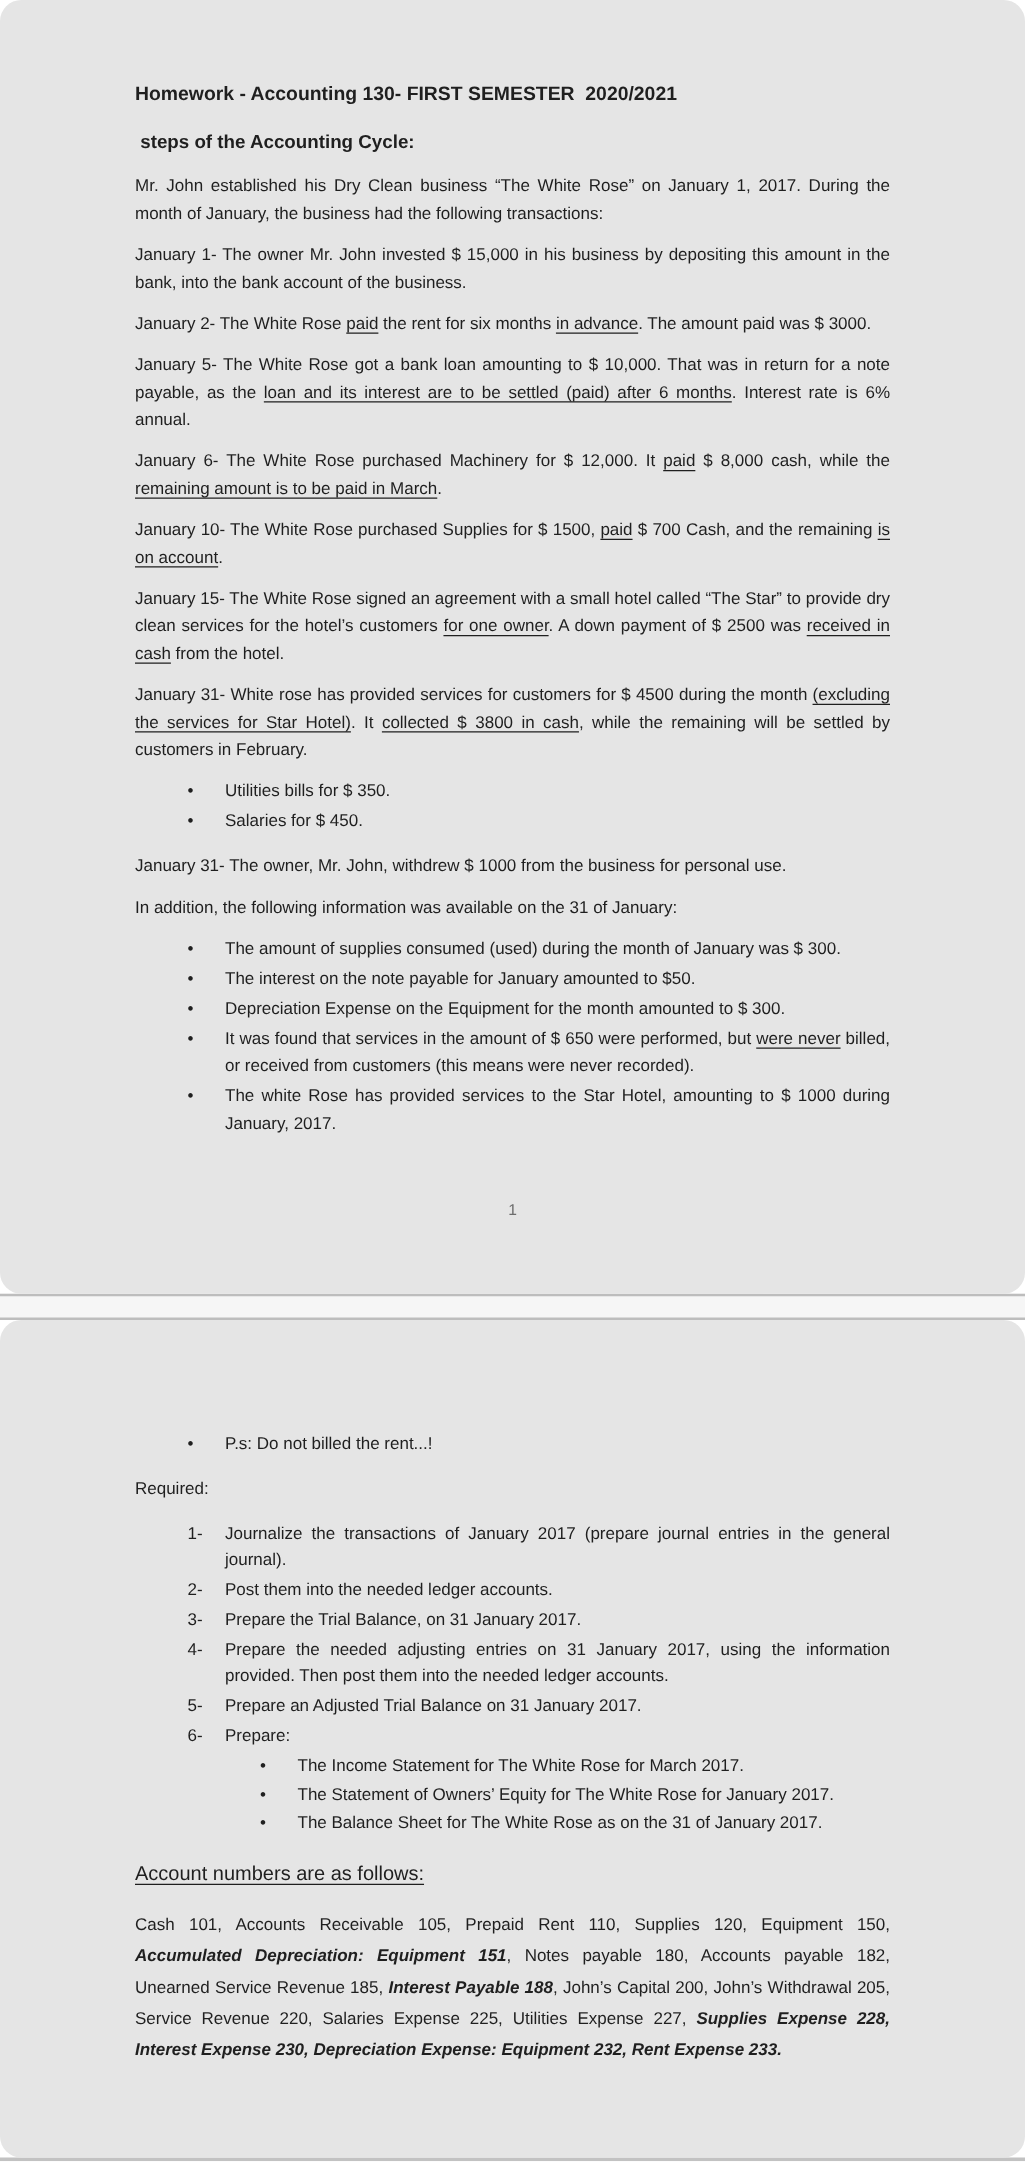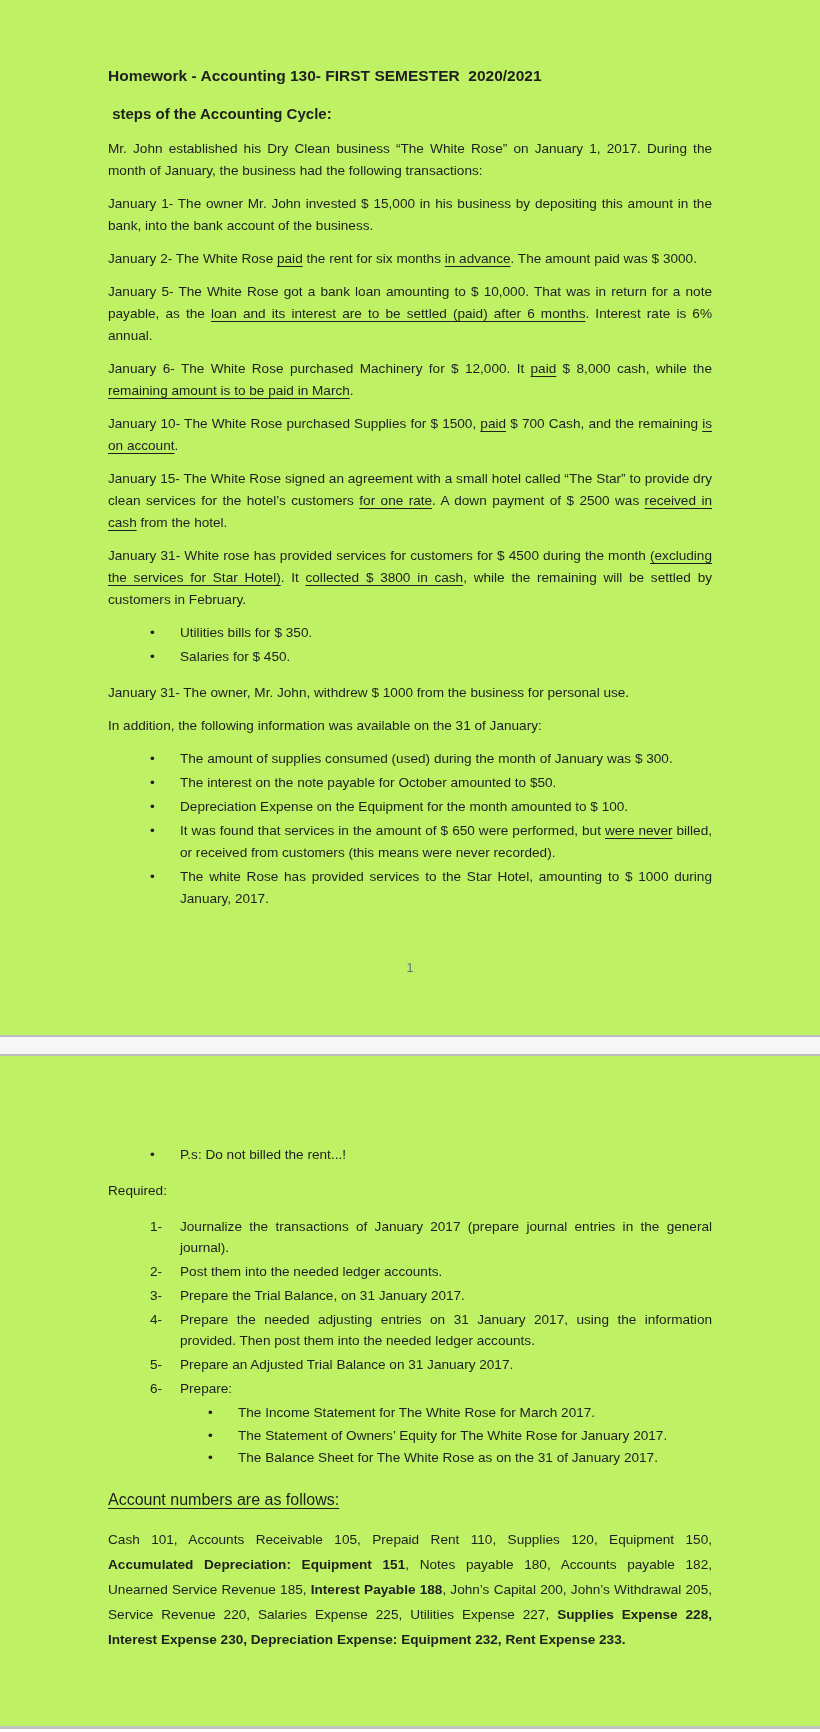--- a/index.html
+++ b/index.html
@@ -3,21 +3,21 @@
 <meta charset="utf-8">
 <style>
   html,body { margin:0; padding:0; }
   body {
     width:820px;
     background:#ffffff;
     font-family:"Liberation Sans", sans-serif;
     color:#1f1f1f;
     -webkit-font-smoothing:antialiased;
   }
-  .page { background:#bef264; box-sizing:border-box; position:relative; }
+  .page { background:#e5e5e5; box-sizing:border-box; position:relative;border-radius:17px; }
   .page-1 { height:1035px; padding:66px 108px 0 108px; }
   .page-2 { height:670px; padding:88px 108px 0 108px; }
 
   h1.doc-title {
     font-size:15.5px; line-height:20px; font-weight:700;
     margin:0; white-space:pre-wrap;
   }
   h2.doc-subtitle {
     font-size:15px; line-height:20px; font-weight:700;
     margin:18px 0 14px 0; white-space:pre-wrap;
@@ -26,21 +26,21 @@
     font-size:13.6px; line-height:22px; text-align:justify;
     margin:0 0 11px 0;
   }
   .bullets { list-style:none; margin:11px 0 14px 0; padding:0 0 0 42px; }
   .bullets li { display:flex; font-size:13.6px; line-height:22px; margin-bottom:2px; }
   .bullets .blt { flex:none; width:30px; }
   .bullets .itext { flex:1; }
   .bullets.wide li .itext { text-align:justify; }
 
   .u  { text-decoration:underline; text-underline-offset:3px; }
-  .bi { font-weight:700; }
+  .bi { font-weight:700; font-style:italic; }
 
   .page-number {
     position:absolute; left:0; right:0; bottom:60px;
     text-align:center; font-size:12.5px; color:#6d6d6d;
   }
 
   .page-break {
     height:21px; box-sizing:border-box;
     background:#f6f6f6;
     border-top:2px solid #bdbdbd;
@@ -74,21 +74,21 @@
   <section class="page page-1">
     <h1 class="doc-title">Homework - Accounting 130- FIRST SEMESTER  2020/2021</h1>
     <h2 class="doc-subtitle"> steps of the Accounting Cycle:</h2>
 
     <p class="para"><span>Mr. John established his Dry Clean business “The White Rose” on January 1, 2017. During the month of January, the business had the following transactions:</span></p>
     <p class="para"><span>January 1- The owner Mr. John invested $ 15,000 in his business by depositing this amount in the bank, into the bank account of the business.</span></p>
     <p class="para"><span>January 2- The White Rose </span><span class="u">paid</span><span> the rent for six months </span><span class="u">in advance</span><span>. The amount paid was $ 3000.</span></p>
     <p class="para"><span>January 5- The White Rose got a bank loan amounting to $ 10,000. That was in return for a note payable, as the </span><span class="u">loan and its interest are to be settled (paid) after 6 months</span><span>. Interest rate is 6% annual.</span></p>
     <p class="para"><span>January 6- The White Rose purchased Machinery for $ 12,000. It </span><span class="u">paid</span><span> $ 8,000 cash, while the </span><span class="u">remaining amount is to be paid in March</span><span>.</span></p>
     <p class="para"><span>January 10- The White Rose purchased Supplies for $ 1500, </span><span class="u">paid</span><span> $ 700 Cash, and the remaining </span><span class="u">is on account</span><span>.</span></p>
-    <p class="para"><span>January 15- The White Rose signed an agreement with a small hotel called “The Star” to provide dry clean services for the hotel’s customers </span><span class="u">for one rate</span><span>. A down payment of $ 2500 was </span><span class="u">received in cash</span><span> from the hotel.</span></p>
+    <p class="para"><span>January 15- The White Rose signed an agreement with a small hotel called “The Star” to provide dry clean services for the hotel’s customers </span><span class="u">for one owner</span><span>. A down payment of $ 2500 was </span><span class="u">received in cash</span><span> from the hotel.</span></p>
     <p class="para"><span>January 31- White rose has provided services for customers for $ 4500 during the month </span><span class="u">(excluding the services for Star Hotel)</span><span>. It </span><span class="u">collected $ 3800 in cash</span><span>, while the remaining will be settled by customers in February.</span></p>
 
     <ul class="bullets">
       <li>
         <span class="blt">•</span>
         <span class="itext"><span>Utilities bills for $ 350.</span></span>
       </li>
       <li>
         <span class="blt">•</span>
         <span class="itext"><span>Salaries for $ 450.</span></span>
@@ -98,25 +98,25 @@
     <p class="para"><span>January 31- The owner, Mr. John, withdrew $ 1000 from the business for personal use.</span></p>
     <p class="para"><span>In addition, the following information was available on the 31 of January:</span></p>
 
     <ul class="bullets wide">
       <li>
         <span class="blt">•</span>
         <span class="itext"><span>The amount of supplies consumed (used) during the month of January was $ 300.</span></span>
       </li>
       <li>
         <span class="blt">•</span>
-        <span class="itext"><span>The interest on the note payable for October amounted to $50.</span></span>
+        <span class="itext"><span>The interest on the note payable for January amounted to $50.</span></span>
       </li>
       <li>
         <span class="blt">•</span>
-        <span class="itext"><span>Depreciation Expense on the Equipment for the month amounted to $ 100.</span></span>
+        <span class="itext"><span>Depreciation Expense on the Equipment for the month amounted to $ 300.</span></span>
       </li>
       <li>
         <span class="blt">•</span>
         <span class="itext"><span>It was found that services in the amount of $ 650 were performed, but </span><span class="u">were never</span><span> billed, or received from customers (this means were never recorded).</span></span>
       </li>
       <li>
         <span class="blt">•</span>
         <span class="itext"><span>The white Rose has provided services to the Star Hotel, amounting to $ 1000 during January, 2017.</span></span>
       </li>
     </ul>

